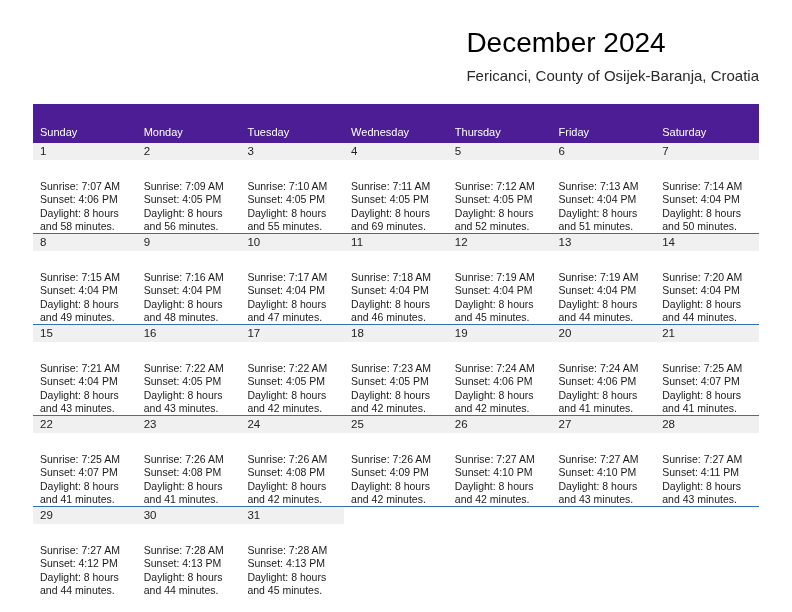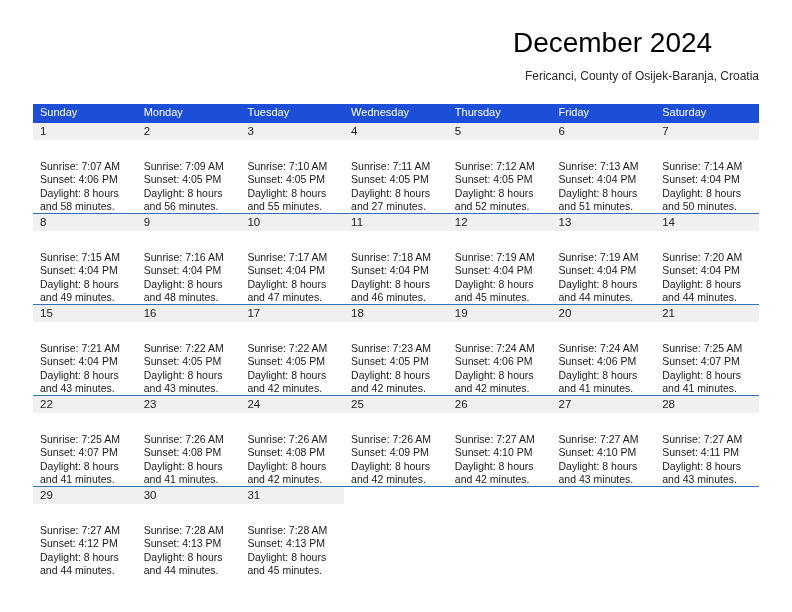--- a/index.html
+++ b/index.html
@@ -72,46 +72,45 @@
     top: 0;
   }
   .cal-title {
     font-size: 28px;
     font-weight: normal;
     color: #000000;
     line-height: 34px;
     white-space: nowrap;
   }
   .cal-subtitle {
-    font-size: 12px;
+    font-size: 15px;
     color: #2b2b2b;
     line-height: 20px;
     margin-top: 6px;
     white-space: nowrap;
-    margin-left: 12px;
   }
 
   
   .calendar {
     position: absolute;
     left: 33px;
     top: 104px;
     width: 726px;
     border-collapse: collapse;
     table-layout: fixed;
   }
   .calendar col { width: 103.71px; }
 
   .calendar thead th {
-    background: #1d4ed8;
+    background: #4c1d95;
     color: #ffffff;
     font-size: 11px;
     font-weight: normal;
     text-align: left;
-    padding: 2px 0 5px 7px;
+    padding: 22px 0 5px 7px;
     height: 11px;
     line-height: 12px;
     border: none;
   }
 
   .calendar tbody tr.week-row > td {
     vertical-align: top;
     padding: 0;
     border-top: 1px solid #3072b5;
     height: 90px;
@@ -215,21 +214,21 @@
               </div>
             </div>
           </td>
           <td>
             <div class="cell-inner">
               <div class="daynum-band">4</div>
               <div class="cell-body">
                 <div>Sunrise: 7:11 AM</div>
                 <div>Sunset: 4:05 PM</div>
                 <div>Daylight: 8 hours</div>
-                <div>and 27 minutes.</div>
+                <div>and 69 minutes.</div>
               </div>
             </div>
           </td>
           <td>
             <div class="cell-inner">
               <div class="daynum-band">5</div>
               <div class="cell-body">
                 <div>Sunrise: 7:12 AM</div>
                 <div>Sunset: 4:05 PM</div>
                 <div>Daylight: 8 hours</div>

